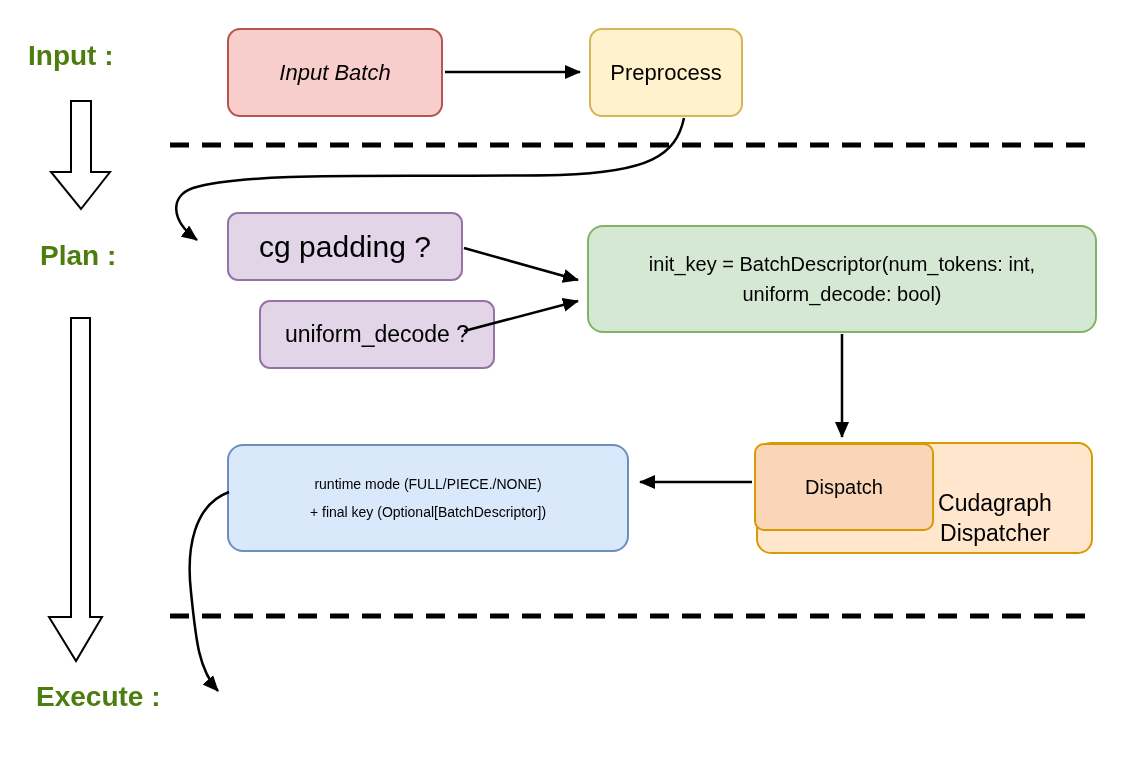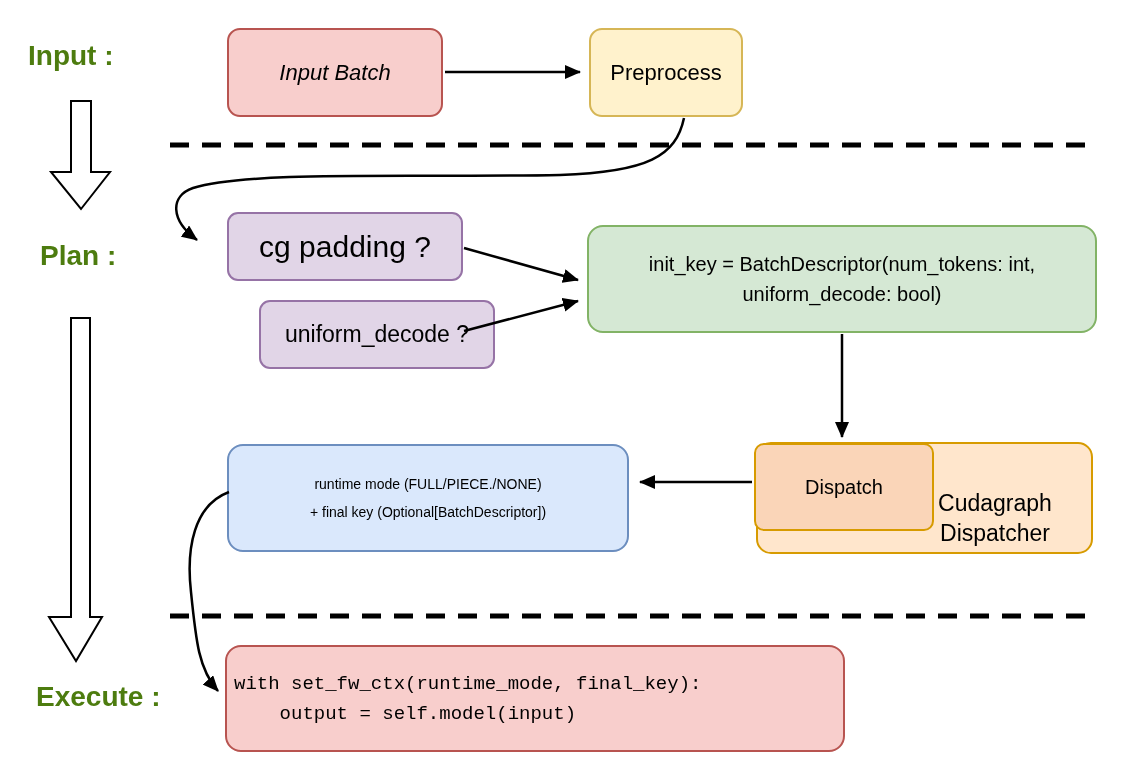--- a/index.html
+++ b/index.html
@@ -107,24 +107,20 @@
 
   <div class="node n-dispatch" style="background-color: rgb(250, 213, 184); border-color: rgb(215, 155, 0);">
     <span class="line">Dispatch</span>
   </div>
 
   <div class="node n-runtime" style="background-color: rgb(218, 232, 252); border-color: rgb(108, 142, 191);">
     <span class="line">runtime mode (FULL/PIECE./NONE)</span>
     <span class="line">+ final key (Optional[BatchDescriptor])</span>
   </div>
 
-  <div class="node n-code" style="background-color: rgb(248, 206, 204); border-color: rgb(184, 84, 80);">
-    <span class="line">with set_fw_ctx(runtime_mode, final_key):</span>
-    <span class="line">    output = self.model(input)</span>
-  </div>
 
   <svg class="connectors" viewBox="0 0 1142 770" xmlns="http://www.w3.org/2000/svg">
     <defs>
       <marker id="arrow" markerUnits="userSpaceOnUse" markerWidth="17" markerHeight="14" refX="15" refY="7" orient="auto">
         <path d="M0,0 L16,7 L0,14 Z" fill="#000000"></path>
       </marker>
     </defs>
 
     <path d="M 170 145 H 1096" stroke="#000000" stroke-width="5" stroke-dasharray="19 13" fill="none"></path>
     <path d="M 170 616 H 1096" stroke="#000000" stroke-width="5" stroke-dasharray="19 13" fill="none"></path>

